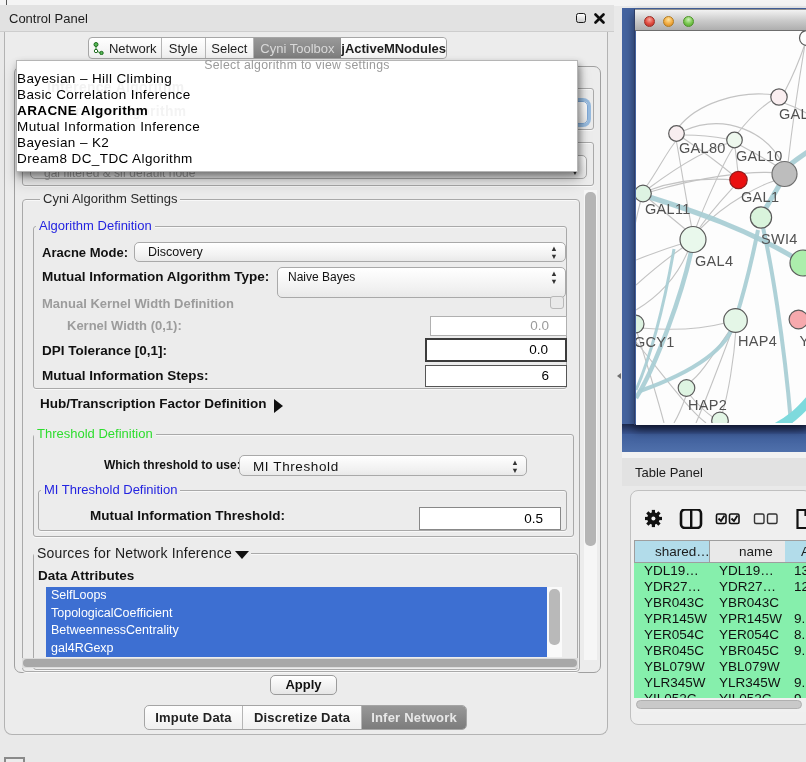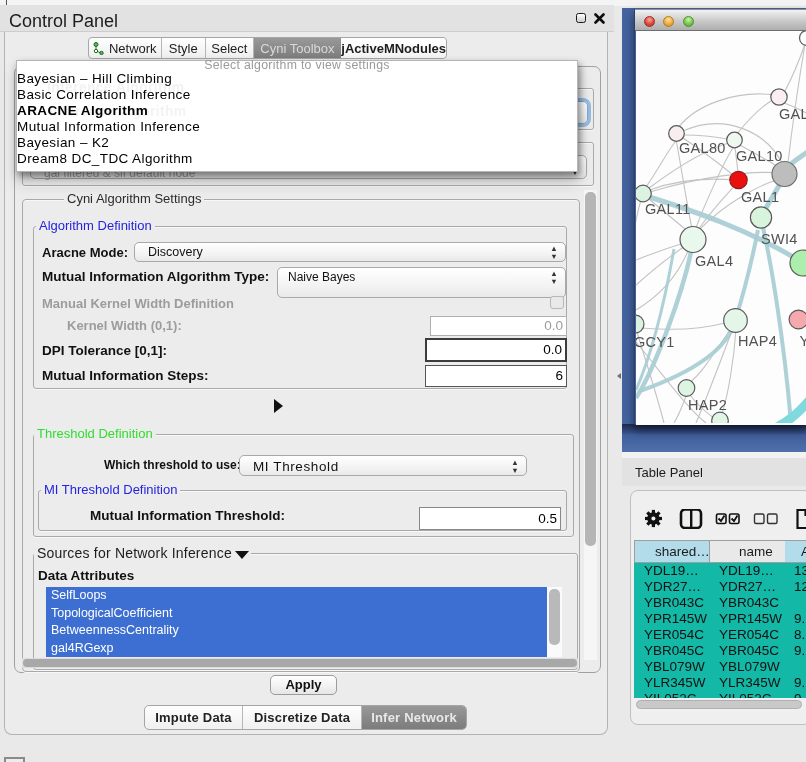--- a/index.html
+++ b/index.html
@@ -4,30 +4,30 @@
 html,body { width:806px; height:762px; overflow:hidden; background:#e9e9e9;
   font-family:"Liberation Sans", sans-serif; }
 .abs { position:absolute; }
 #stage { position:relative; width:806px; height:762px; }
 .grp { position:absolute; border:1px solid #a9a9a9; border-radius:3px; box-shadow:inset 0 1px 0 #f8f8f8, 0 1px 0 #f8f8f8; }
 .grpt { position:absolute; font-size:13px; background:#ececec; padding:0 3px; line-height:12px; }
 .combo { position:absolute; border:1px solid #a9a9a9; border-radius:5px;
   background:linear-gradient(#ffffff,#f1f1f1 70%,#e9e9e9); font-size:12px; color:#111; }
 .combo .ct { position:absolute; left:13px; top:3px; }
 .carr { position:absolute; right:7px; top:1.5px; width:8px; font-size:7.5px; line-height:8px; color:#333; text-align:center; }
-.fld { position:absolute; background:#fff; font-size:13.5px; color:#000; text-align:right; padding-right:3px; }
+.fld { position:absolute; background:#fff; font-size:13.5px; color:#000; text-align:right; padding-right:17px; }
 .lbl { position:absolute; font-size:13px; font-weight:bold; color:#111; white-space:nowrap; }
 .dis { color:#9c9c9c; }
 </style></head><body>
 <div id="stage">
 
 <div class="abs" style="left:0;top:0;width:806px;height:6px;background:#f4f4f4;"></div>
 <div class="abs" style="left:6px;top:0;width:1px;height:5px;background:#555;"></div>
 <div class="abs" style="left:0;top:5px;width:614px;height:27px;background:#e2e2e2;border-bottom:1px solid #cdcdcd;"></div>
-<div class="abs" style="left:9px;top:11px;font-size:18px;color:#1c1c1c;">Control Panel</div>
+<div class="abs" style="left:9px;top:11px;font-size:13px;color:#1c1c1c;">Control Panel</div>
 <div class="abs" style="left:576px;top:13px;width:10px;height:10px;border:1.5px solid #1a1a1a;border-radius:2.5px;background:linear-gradient(#fff,#ccc);"></div>
 <svg class="abs" style="left:594px;top:13px;" width="11" height="11" viewBox="0 0 11 11">
       <g stroke="#0d0d0d" stroke-width="2.6" stroke-linecap="round">
         <line x1="1.5" y1="1.5" x2="9.5" y2="9.5"></line>
         <line x1="9.5" y1="1.5" x2="1.5" y2="9.5"></line>
       </g>
     </svg>
 
 <div class="abs" style="left:4px;top:32px;width:604px;height:703px;background:#ececec;border:1px solid #b3b3b3;border-top:none;border-radius:0 0 8px 8px;"></div>
 
@@ -50,21 +50,21 @@
 
 <div class="grp" style="left:22px;top:88px;width:572px;height:42px;"></div>
 <div class="combo" style="left:30px;top:101px;width:558px;height:23px;border:1px solid #7ea8d6;box-shadow:0 0 0 3px rgba(95,155,215,0.6);"></div>
 <div class="grp" style="left:22px;top:142px;width:572px;height:44px;"></div>
 <div class="combo" style="left:30px;top:155px;width:557px;height:24px;">
   <span class="ct" style="color:#9e9e9e;top:10px;">gal filtered &amp; sif default node</span>
   <span class="carr" style="top:5px;">▲<br>▼</span>
 </div>
 
 <div class="grp" style="left:22px;top:199px;width:558px;height:473px;border-radius:4px;"></div>
-<div class="grpt" style="left:40px;top:193px;color:#2b2b2b;margin-left:24px;">Cyni Algorithm Settings</div>
+<div class="grpt" style="left:40px;top:193px;color:#2b2b2b;">Cyni Algorithm Settings</div>
 
 <div class="grp" style="left:33px;top:226px;width:534px;height:163px;"></div>
 <div class="grpt" style="left:36px;top:220px;color:#2424e0;">Algorithm Definition</div>
 
 <div class="lbl" style="left:42px;top:245px;">Aracne Mode:</div>
 <div class="combo" style="left:134px;top:242px;width:432px;height:20px;">
   <span class="ct" style="font-size:12.5px;top:1.5px;">Discovery</span>
       <span class="carr">▲<br>▼</span>
     </div>
 <div class="lbl" style="left:42px;top:269px;font-size:13.5px;">Mutual Information Algorithm Type:</div>
@@ -74,20 +74,21 @@
     </div>
 <div class="lbl dis" style="left:42px;top:296px;">Manual Kernel Width Definition</div>
 <div class="abs" style="left:550px;top:296px;width:14px;height:13px;border:1px solid #b8b8b8;border-radius:3px;background:#e9e9e9;"></div>
 <div class="lbl dis" style="left:42px;top:318px;margin-left:25px;">Kernel Width (0,1):</div>
 <div class="fld" style="left:430px;top:316px;width:137px;height:20px;border:1px solid #b0b0b0;color:#9b9b9b;line-height:18px;">0.0</div>
 <div class="lbl" style="left:42px;top:343px;font-size:13.5px;">DPI Tolerance [0,1]:</div>
 <div class="fld" style="left:425px;top:338px;width:142px;height:24px;border:2px solid #3c3c3c;line-height:20px;">0.0</div>
 <div class="lbl" style="left:42px;top:367.5px;font-size:13.5px;">Mutual Information Steps:</div>
 <div class="fld" style="left:425px;top:365px;width:142px;height:22px;border:1px solid #555;line-height:20px;">6</div>
 
+<div class="abs" style="left:40px;top:396px;font-size:13.5px;font-weight:bold;color:#111;">Hub/Transcription Factor Definition</div>
 <svg class="abs" style="left:273px;top:399px;" width="10" height="14" viewBox="0 0 10 14">
       <polygon points="1,0 10,7 1,14" fill="#111"></polygon>
     </svg>
 
 <div class="grp" style="left:33px;top:434px;width:541px;height:103px;"></div>
 <div class="grpt" style="left:34px;top:428px;color:#2edd2e;">Threshold Definition</div>
 <div class="lbl" style="left:104px;top:458px;font-size:12px;">Which threshold to use:</div>
 <div class="combo" style="left:239px;top:455px;width:288px;height:21px;">
   <span class="ct" style="font-size:13.5px;letter-spacing:0.6px;top:2.5px;">MI Threshold</span>
       <span class="carr" style="top:3px;">▲<br>▼</span>
@@ -258,21 +259,21 @@
       <rect x="109.5" y="5" width="9.5" height="9.5" rx="1.5"></rect>
       <rect x="122.5" y="5" width="9.5" height="9.5" rx="1.5"></rect>
     </g>
     <g fill="none" stroke="#111" stroke-width="2.2">
       <path d="M 152.5,1 h 8 l 5,5 v 13 h -13 z"></path>
       <path d="M 160.5,1 v 5 h 5"></path>
     </g>
   </g>
 </svg>
 
-<div class="abs" style="left:634px;top:540px;width:172px;height:172px;background:#14b8a6;overflow:hidden;font-size:13.5px;color:#111;">
+<div class="abs" style="left:634px;top:540px;width:172px;height:172px;background:#86efac;overflow:hidden;font-size:13.5px;color:#111;">
   <div style="position:absolute;left:0;top:0;width:76px;height:23px;background:#b2dcea;border:1px solid #9e9e9e;text-align:left;padding-left:20px;line-height:21px;color:#1c1c1c;">shared…</div>
   <div style="position:absolute;left:76px;top:0;width:93px;height:23px;background:#e9e9e9;border:1px solid #9e9e9e;border-left:none;text-align:left;padding-left:29px;line-height:21px;color:#1c1c1c;">name</div>
   <div style="position:absolute;left:151px;top:0;width:30px;height:23px;background:#b2dcea;border:1px solid #9e9e9e;border-left:none;color:#1c1c1c;padding-left:16px;line-height:21px;">A</div>
   <div style="position:absolute;left:10px;top:23px;line-height:16px;">YDL19…<br>YDR27…<br>YBR043C<br>YPR145W<br>YER054C<br>YBR045C<br>YBL079W<br>YLR345W<br>YIL052C</div>
   <div style="position:absolute;left:85px;top:23px;line-height:16px;">YDL19…<br>YDR27…<br>YBR043C<br>YPR145W<br>YER054C<br>YBR045C<br>YBL079W<br>YLR345W<br>YIL052C</div>
   <div style="position:absolute;left:160px;top:23px;line-height:16px;">13<br>12<br><br>9.<br>8.<br>9.<br><br>9.<br>9</div>
   <div style="position:absolute;left:0;top:158px;width:172px;height:14px;background:#f0f0f0;"></div>
   <div style="position:absolute;left:2px;top:159.5px;width:166px;height:9px;background:#c9c9c9;border:1px solid #b0b0b0;border-radius:4.5px;"></div>
 </div>
 

